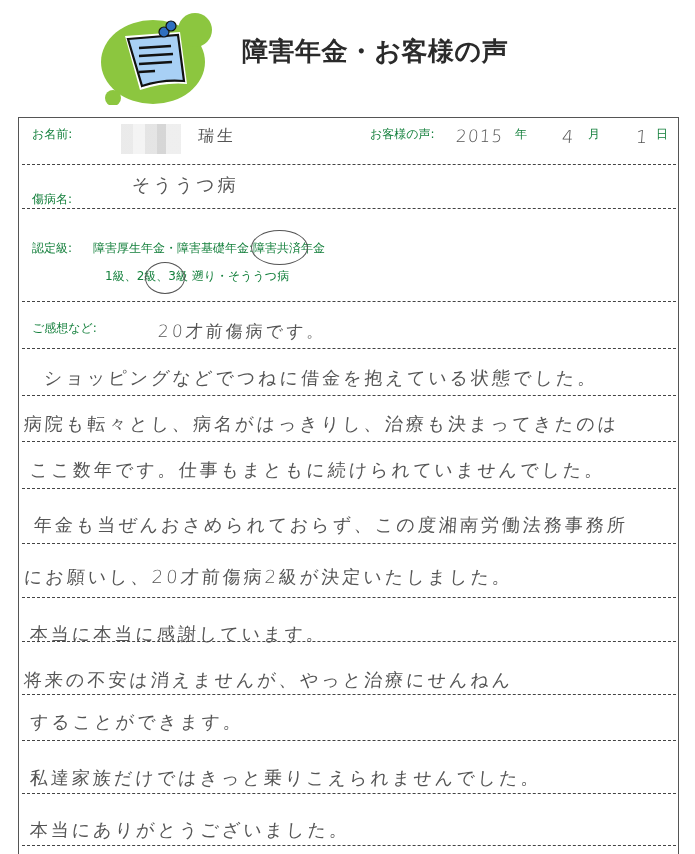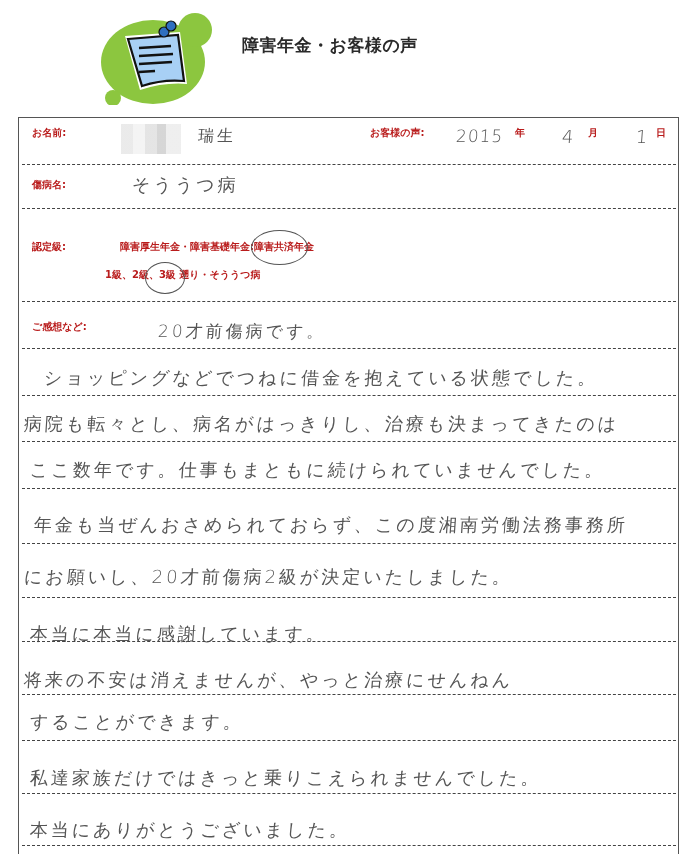--- a/index.html
+++ b/index.html
@@ -1,24 +1,24 @@
 <!DOCTYPE html>
 <html><head>
 <meta charset="utf-8">
 <style>
   html, body { margin:0; padding:0; background:#ffffff; }
   body { width:695px; height:854px; position:relative; overflow:hidden;
          font-family:"DejaVu Sans", "Liberation Sans", sans-serif; color:#1a1a1a; }
   .header { position:absolute; left:0; top:0; width:695px; height:112px; }
   .logo { position:absolute; left:95px; top:10px; width:130px; height:95px; }
-  .title { position:absolute; left:242px; top:34px; font-size:17px; font-weight:bold; color:#2a2a2a; letter-spacing:0.5px;text-align:right; }
+  .title { position:absolute; left:242px; top:34px; font-size:26px; font-weight:bold; color:#2a2a2a; letter-spacing:0.5px;text-align:right; }
   .form-box { position:absolute; left:18px; top:117px; width:661px; height:760px;
               border:1.5px solid #555; border-bottom:none; box-sizing:border-box; }
   .dash { position:absolute; left:22px; width:654px; height:0; border-top:1.5px dashed #444; }
-  .label { position:absolute; font-weight:bold; font-size:10px; color:#b91c1c; white-space:nowrap; }
+  .label { position:absolute; font-weight:normal; font-size:12px; color:#15803d; white-space:nowrap; }
   .hw { position:absolute; font-family:"DejaVu Sans", sans-serif; font-size:18px; color:#555;
         font-weight:300; white-space:nowrap; letter-spacing:3px; transform:skewX(-4deg); }
   .blur { position:absolute; left:121px; top:124px; width:60px; height:30px;
           background:linear-gradient(90deg,#e7e7e7 0 20%,#f2f2f2 20% 40%,#e0e0e0 40% 60%,#cfcfcf 60% 75%,#ececec 75% 100%); opacity:0.85; }
   .circle { position:absolute; border:1.3px solid #555; border-radius:50%; }
 </style>
 </head>
 <body>
 
 <div class="header">
@@ -45,26 +45,26 @@
 <span class="hw" style="left:198px;top:126px;font-size:16px;">瑞生</span>
 <span class="label" style="left:370px;top:126px;">お客様の声:</span>
 <span class="hw" style="left:456px;top:126px;font-size:17px;letter-spacing:1px;">2015</span>
 <span class="label" style="left:515px;top:126px;">年</span>
 <span class="hw" style="left:562px;top:126px;">4</span>
 <span class="label" style="left:588px;top:126px;">月</span>
 <span class="hw" style="left:636px;top:126px;">1</span>
 <span class="label" style="left:656px;top:126px;">日</span>
 <div class="dash" style="top:164px;"></div>
 
-<span class="label" style="left:32px;top:178px;">傷病名:</span>
+<span class="label" style="left:32px;top:191px;">傷病名:</span>
 <span class="hw" style="left:132px;top:173px;">そううつ病</span>
 <div class="dash" style="top:208px;"></div>
 
 <span class="label" style="left:32px;top:240px;">認定級:</span>
-<span class="label" style="left:93px;top:240px;margin-left:27px;">障害厚生年金・障害基礎年金:障害共済年金</span>
+<span class="label" style="left:93px;top:240px;">障害厚生年金・障害基礎年金:障害共済年金</span>
 <div class="circle" style="left:251px;top:230px;width:55px;height:33px;"></div>
 <span class="label" style="left:105px;top:268px;">1級、2級、3級  遡り・そううつ病</span>
 <div class="circle" style="left:145px;top:262px;width:38px;height:30px;"></div>
 <div class="dash" style="top:301px;"></div>
 
 <span class="label" style="left:32px;top:320px;">ご感想など:</span>
 <span class="hw" style="left:158px;top:320px;font-size:17px;">20才前傷病です。</span>
 <div class="dash" style="top:348px;"></div>
 <span class="hw" style="left:44px;top:366px;">ショッピングなどでつねに借金を抱えている状態でした。</span>
 <div class="dash" style="top:395px;"></div>

